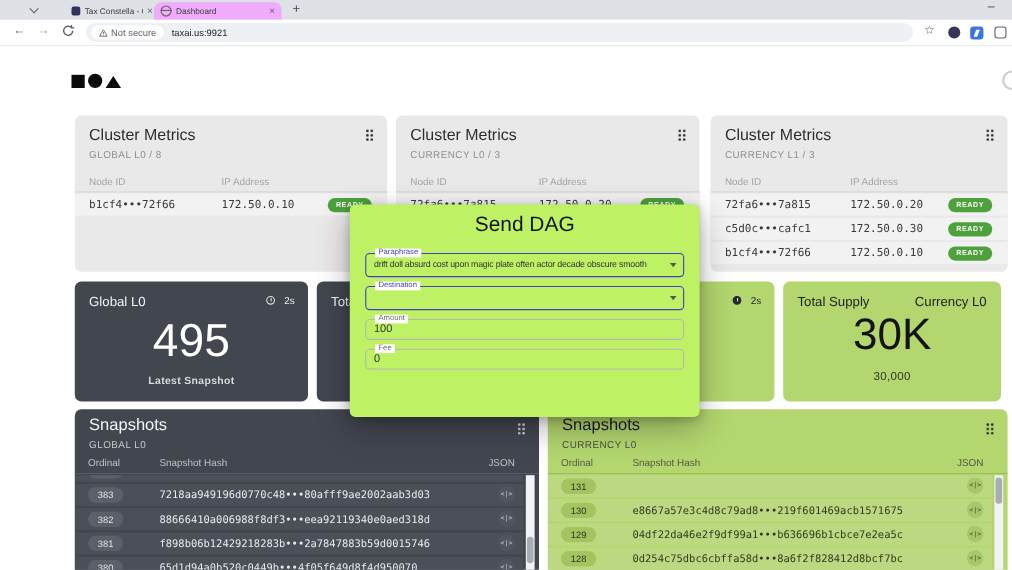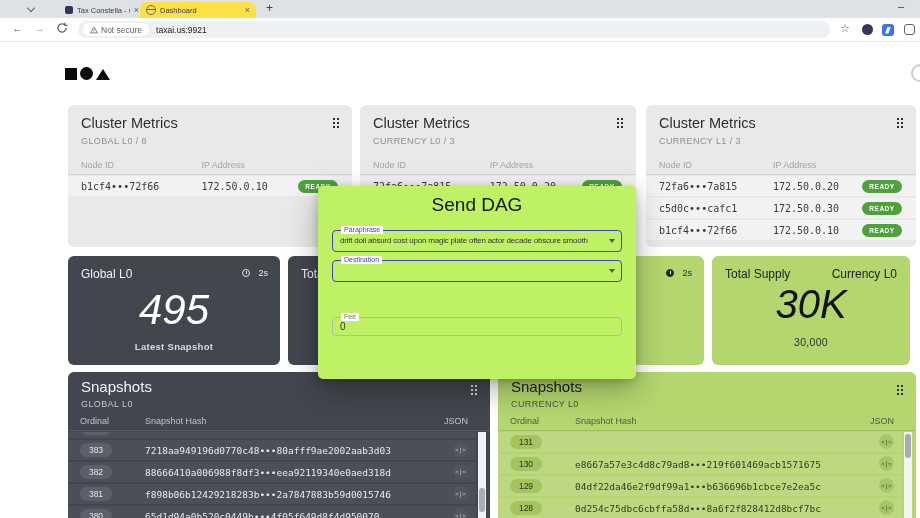--- a/index.html
+++ b/index.html
@@ -8,21 +8,21 @@
   .mono{font-family:"DejaVu Sans Mono",monospace;text-align:right;}
 
   
   .tabstrip{position:absolute;top:0;left:0;right:0;height:18px;background:#dee1e6;}
   .tab-chevron{position:absolute;left:28px;top:5px;width:5px;height:5px;
     border-left:1.4px solid #5f6368;border-bottom:1.4px solid #5f6368;transform:rotate(-45deg);}
   .tab1{position:absolute;left:62px;top:2px;width:74px;height:16px;display:flex;align-items:center;gap:4px;padding:0 3px;}
   .fav1{width:8px;height:8px;background:#33335c;border-radius:2px;flex:none;}
   .tabttl{font-size:7.5px;color:#3c4043;white-space:nowrap;overflow:hidden;flex:1;}
   .tabx{font-size:9px;color:#5f6368;flex:none;line-height:1;cursor:default;}
-  .tab2{position:absolute;left:140px;top:2px;width:116px;height:16px;background:#fde047;
+  .tab2{position:absolute;left:140px;top:2px;width:116px;height:16px;background:#f0abfc;
     border-radius:7px 7px 0 0;display:flex;align-items:center;gap:4px;padding:0 6px;box-sizing:border-box;}
   .fav2{width:8px;height:8px;border:1px solid #5f6368;border-radius:50%;position:relative;flex:none;}
   .fav2::after{content:'';position:absolute;left:-1px;right:-1px;top:3px;height:1px;background:#5f6368;}
   .newtab{position:absolute;left:266px;top:1px;font-size:12px;color:#444;}
   .win-min{position:absolute;left:898px;top:0px;font-size:11px;color:#333;}
 
   .toolbar{position:absolute;top:18px;left:0;right:0;height:24px;background:#fff;border-bottom:1px solid #e7e9ec;box-sizing:border-box;}
   .nav{position:absolute;top:5px;font-size:11px;color:#5f6368;line-height:1;}
   .omnibox{position:absolute;left:78px;top:3px;width:752px;height:17px;background:#eef1f4;
     border-radius:9px;display:flex;align-items:center;}
@@ -68,21 +68,21 @@
   #md1{left:68px;width:212px;} #md2{left:288px;width:206px;}
   #mg1{left:502px;width:202px;} #mg2{left:712px;width:198px;}
   .mttl{position:absolute;left:13px;top:11px;font-size:12px;color:#f2f2f3;}
   .mttl.dk{color:#1f1f1f;}
   .mscope{position:absolute;right:13px;top:11px;font-size:12px;color:#1f1f1f;}
   .mtimer{position:absolute;right:12px;top:12px;display:flex;gap:8px;align-items:center;font-size:9px;color:#e8e8e8;}
   .mtimer.dk{color:#26292e;}
   .clk{width:8px;height:8px;border:1px solid #e4e4e4;border-radius:50%;position:relative;box-sizing:border-box;}
   .clk::after{content:'';position:absolute;left:2.5px;top:1px;width:1px;height:2.5px;background:#e4e4e4;}
   .clk.fill{background:#26292e;border-color:#26292e;}
-  .mval{position:absolute;left:0;right:0;top:30px;text-align:center;font-size:42px;color:#fff;font-style:italic;}
+  .mval{position:absolute;left:0;right:0;top:30px;text-align:center;font-size:42px;color:#fff;}
   .mval.dk{color:#131313;font-size:40px;top:26px;}
   .mcap{position:absolute;left:0;right:0;top:85px;text-align:center;font-size:9.5px;color:#dadbde;font-weight:bold;letter-spacing:.3px;}
   .mcap.dk{color:#30332a;font-weight:normal;font-size:10.5px;top:80px;}
 
   
   .scard{position:absolute;top:372px;height:170px;border-radius:6px;}
   #sd{left:68px;width:422px;background:#42464f;}
   #sg{left:498px;width:418px;background:#b3d66f;}
   .sttl{position:absolute;left:13px;top:6px;font-size:15px;}
   .ssub{position:absolute;left:13px;top:27px;font-size:9px;letter-spacing:.4px;}
@@ -354,19 +354,23 @@
     <span class="flabel">Paraphrase</span>
     <span class="selval">drift doll absurd cost upon magic plate often actor decade obscure smooth</span>
     <span class="caret"></span>
   </div>
 
   <div class="fld fsel" id="f-dest">
     <span class="flabel">Destination</span>
     <span class="caret"></span>
   </div>
 
+  <div class="fld finp" id="f-amt">
+    <span class="flabel">Amount</span>
+    <input value="100" style="">
+  </div>
 
   <div class="fld finp" id="f-fee">
     <span class="flabel">Fee</span>
     <input value="0" style="">
   </div>
 
 </div>
 
 </body></html>

